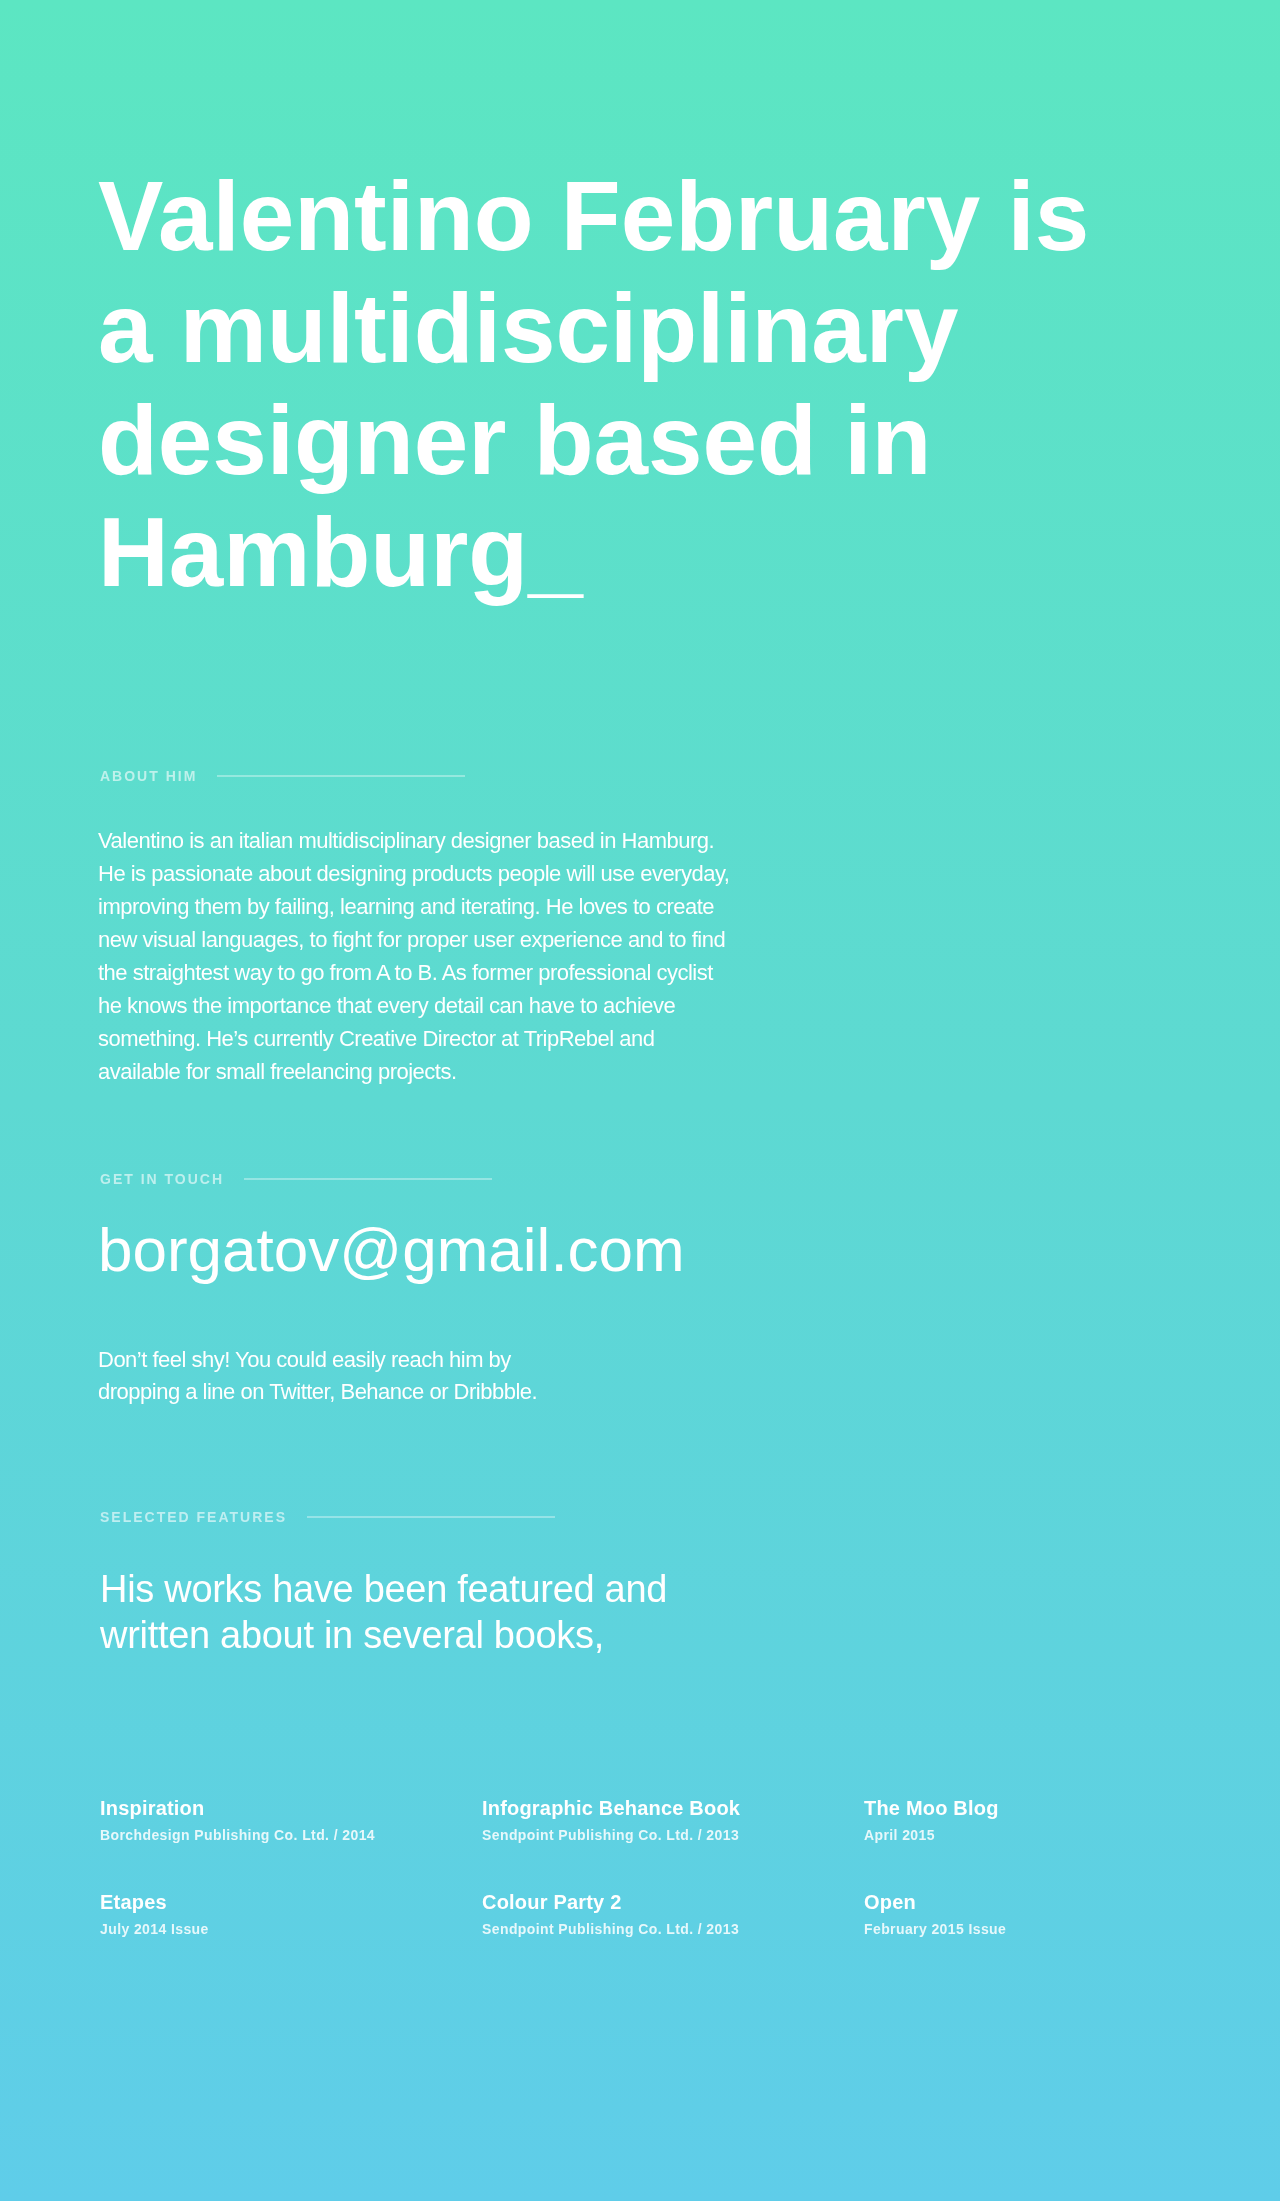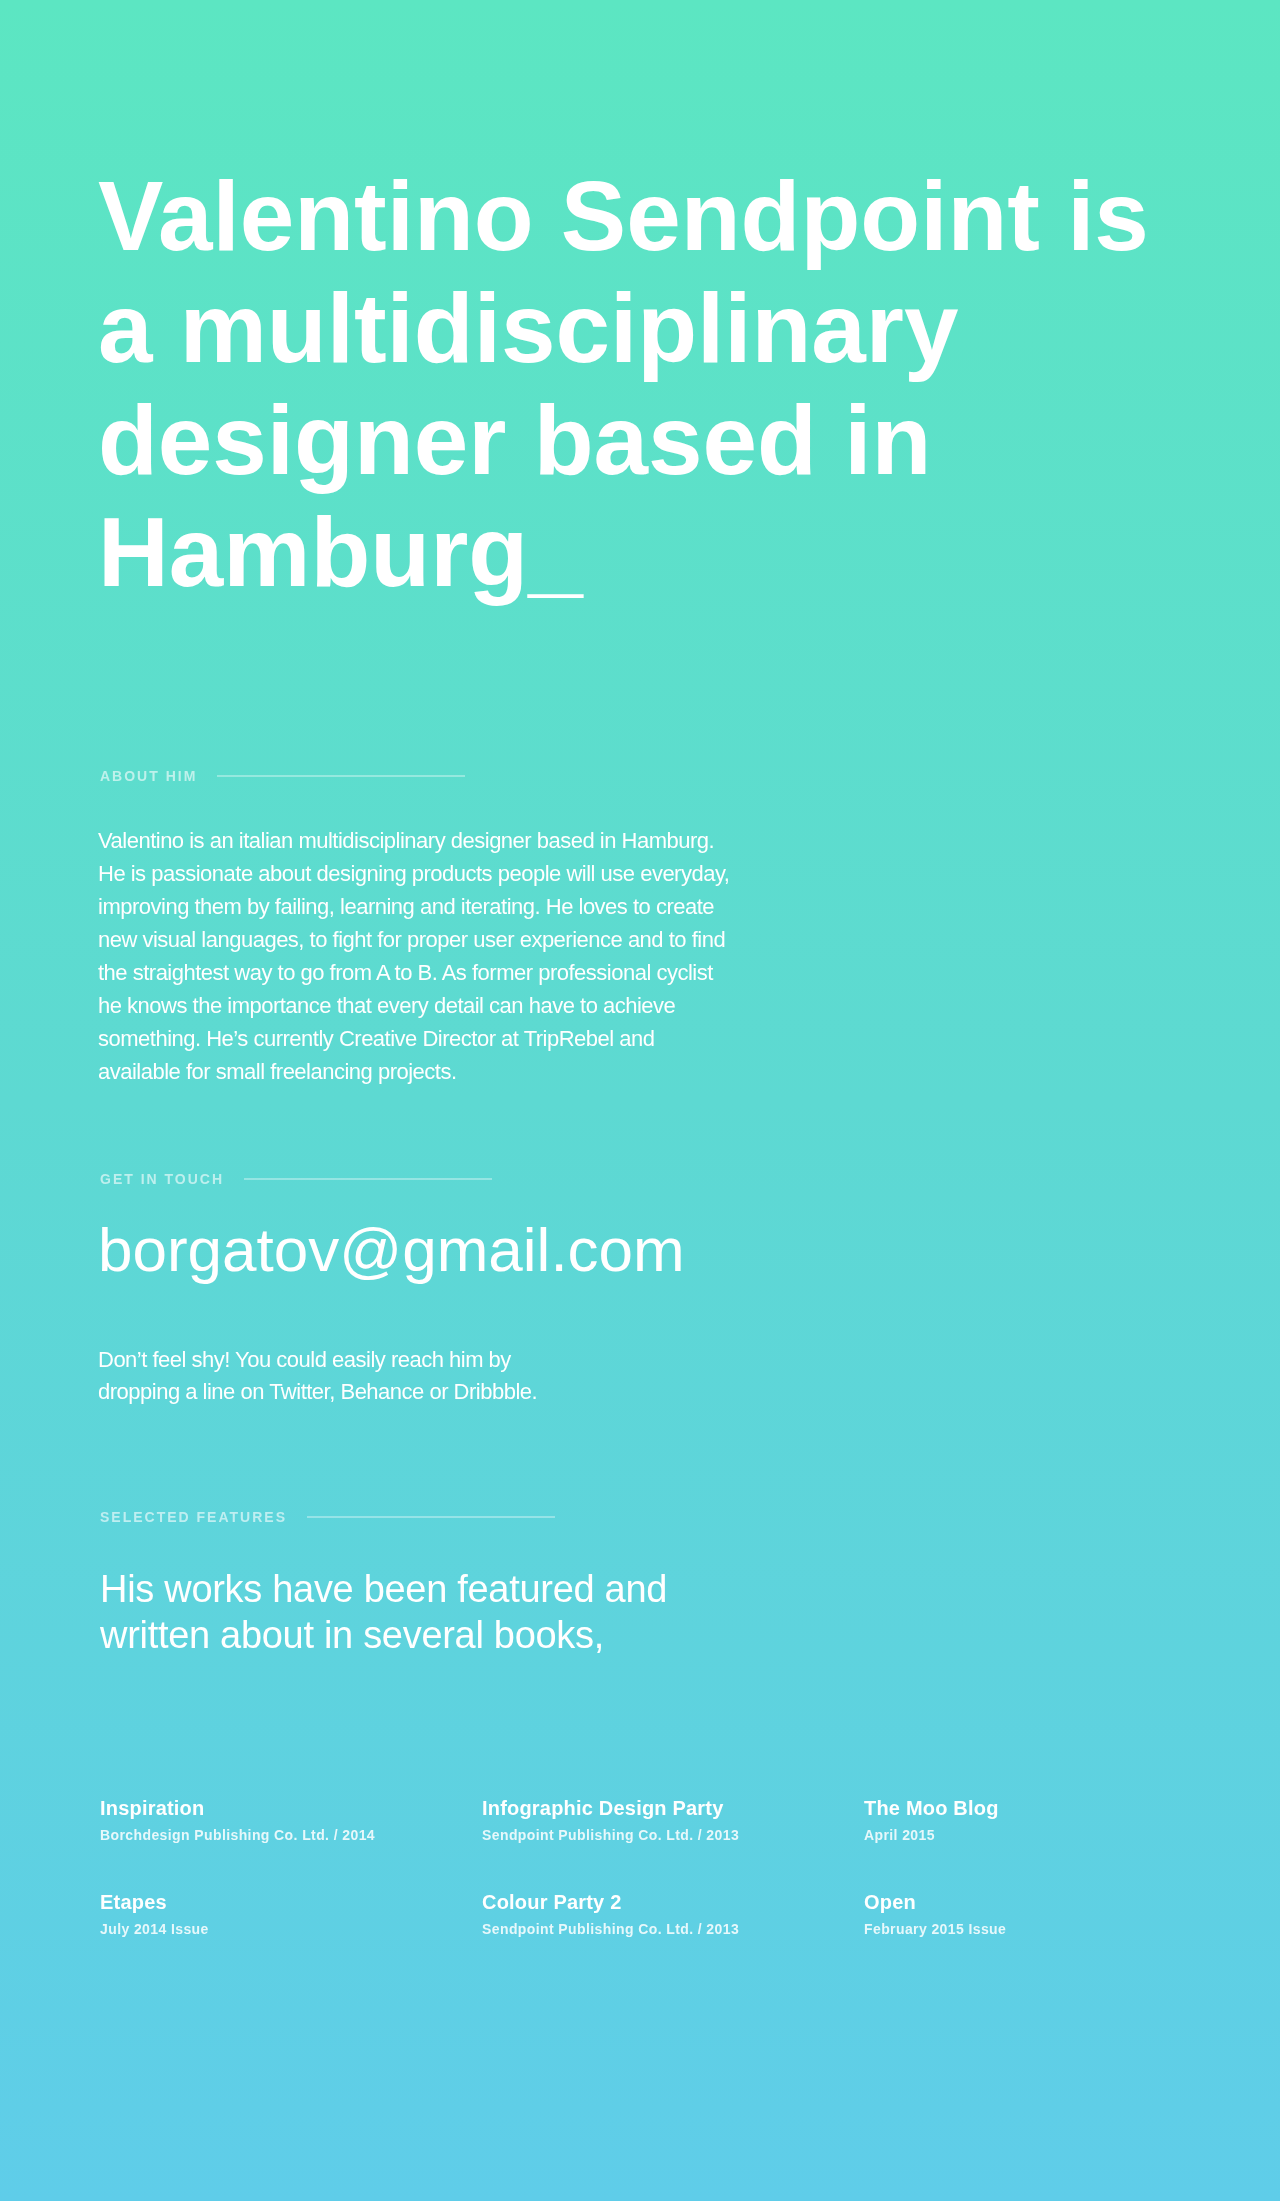--- a/index.html
+++ b/index.html
@@ -136,21 +136,21 @@
     color: rgba(255,255,255,0.85);
   }
 </style>
 </head>
 <body>
 
 <div class="page">
 
   <div class="hero">
     <h1>
-      <span>Valentino Sendpoint is</span>
+      <span>Valentino February is</span>
       <span>a multidisciplinary</span>
       <span>designer based in</span>
       <span>Hamburg_</span>
     </h1>
   </div>
 
   <div class="section-label label-about">
     <span>ABOUT HIM</span>
     <span class="rule"></span>
   </div>
@@ -187,21 +187,21 @@
     <span>His works have been featured and</span>
     <span>written about in several books,</span>
   </div>
 
   <div class="features-grid">
     <div class="feature-item">
       <div class="feature-title">Inspiration</div>
       <div class="feature-meta">Borchdesign Publishing Co. Ltd. / 2014</div>
     </div>
     <div class="feature-item">
-      <div class="feature-title">Infographic Design Party</div>
+      <div class="feature-title">Infographic Behance Book</div>
       <div class="feature-meta">Sendpoint Publishing Co. Ltd. / 2013</div>
     </div>
     <div class="feature-item">
       <div class="feature-title">The Moo Blog</div>
       <div class="feature-meta">April 2015</div>
     </div>
     <div class="feature-item">
       <div class="feature-title">Etapes</div>
       <div class="feature-meta">July 2014 Issue</div>
     </div>

